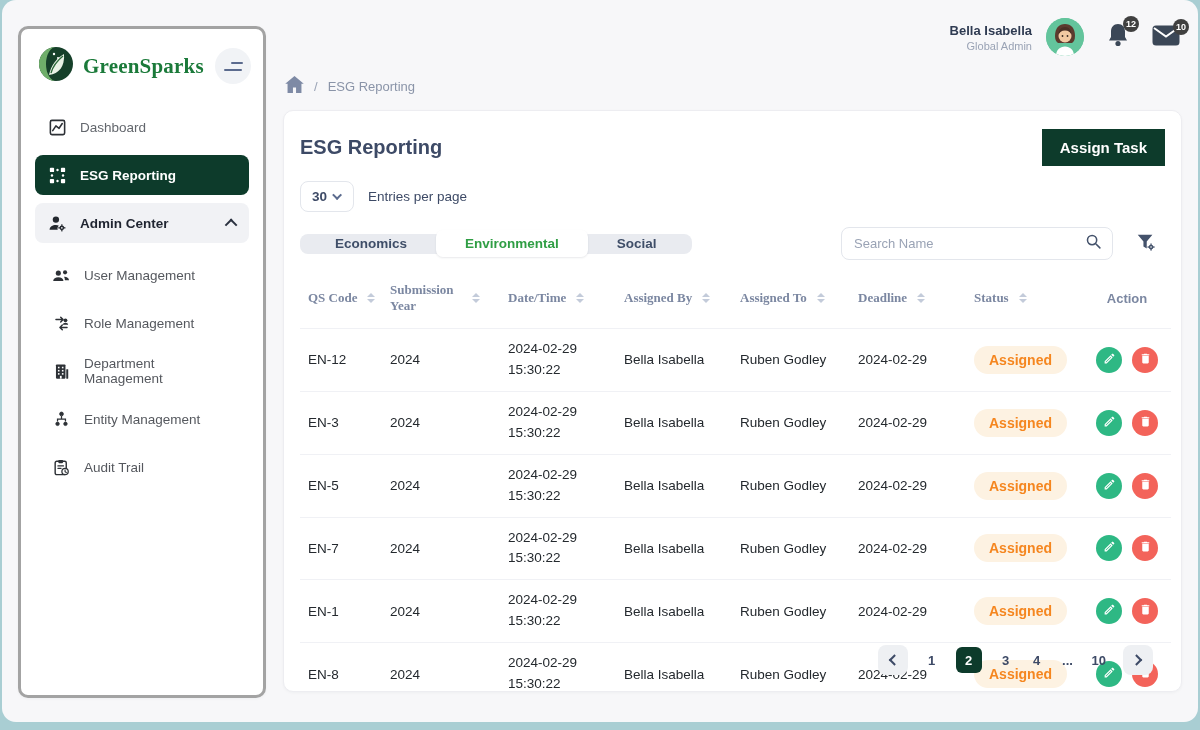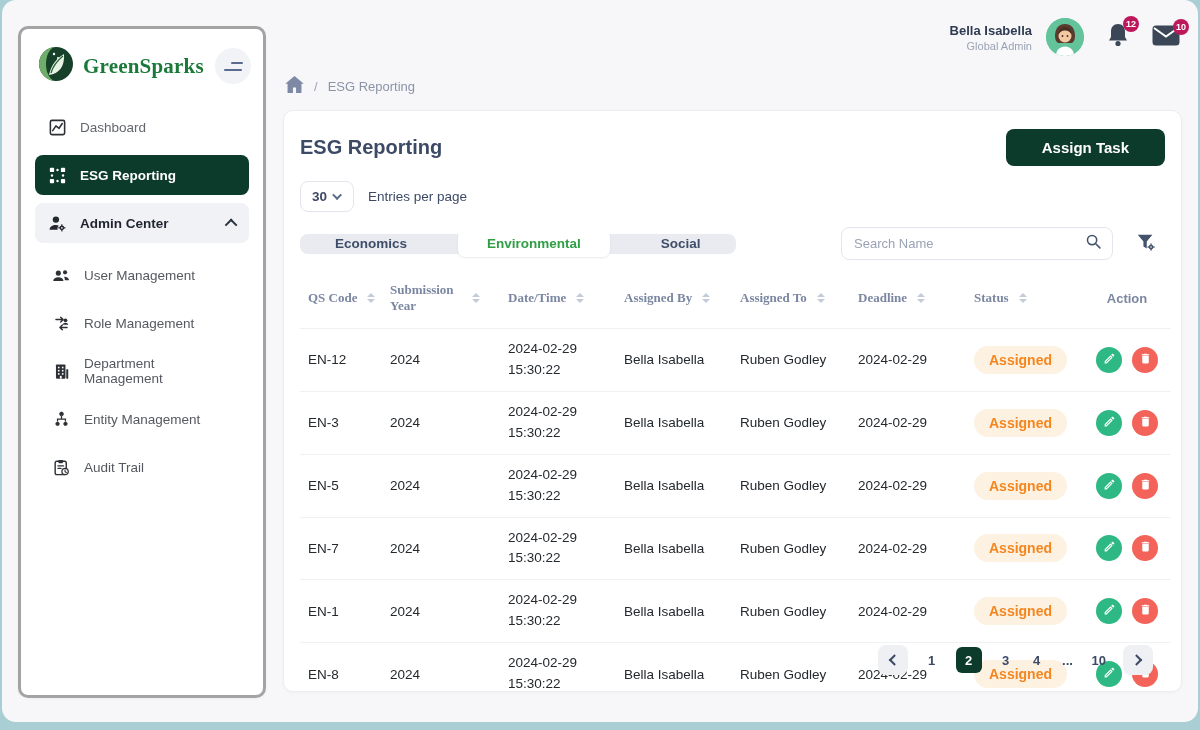--- a/index.html
+++ b/index.html
@@ -30,43 +30,43 @@
   .sub-list .nav-item { height:40px; color:#55585e; margin-bottom:8px; }
 
   
   .userblock { position:absolute; top:18px; right:18px; display:flex; align-items:center; gap:22px; }
   .user-meta { text-align:right; }
   .user-name { font-size:13px; font-weight:700; color:#2f3b52; }
   .user-role { font-size:11px; color:#9aa3b5; margin-top:2px; }
   .avatar { width:38px; height:38px; border-radius:50%; overflow:hidden; background:#63c49c; flex:0 0 38px; margin-left:-8px; }
   .icon-badge { position:relative; cursor:pointer; }
   .badge { position:absolute; top:-6px; right:-9px; min-width:16px; height:16px; padding:0 3px; border-radius:9px;
-           background:#be185d; color:#fff; font-size:9px; font-weight:700; display:flex; align-items:center; justify-content:center; }
+           background:#404040; color:#fff; font-size:9px; font-weight:700; display:flex; align-items:center; justify-content:center; }
 
   .breadcrumb { position:absolute; left:283px; top:76px; display:flex; align-items:center; gap:10px;
                 font-size:13px; color:#8a94a8; }
   .crumb-sep { color:#9aa3b5; }
 
   
   .card { position:absolute; left:281px; top:110px; right:16px; bottom:30px; background:#fff;
           border:1px solid #ededf1; border-radius:10px; box-shadow:0 1px 3px rgba(30,40,60,.04); padding:18px 16px 12px 16px; }
   .card-head { display:flex; align-items:center; justify-content:space-between; }
   .page-title { font-size:20px; font-weight:700; color:#3d4a66; }
-  .assign-btn { background:#0d3b2b; color:#fff; font-size:15px; font-weight:700; border:none; border-radius:8px;
-                padding:10px 36px; cursor:pointer; font-family:"Liberation Sans", sans-serif; }
+  .assign-btn { background:#0d3b2b; color:#fff; font-size:15px; font-weight:700; border:none; border-radius:0;
+                padding:10px 18px; cursor:pointer; font-family:"Liberation Sans", sans-serif; }
 
   .entries-row { display:flex; align-items:center; gap:14px; margin-top:15px; }
   .entries-select { display:flex; align-items:center; gap:8px; background:#fff; border:1px solid #e3e6ec; border-radius:8px;
                     padding:7px 11px; font-size:13.5px; font-weight:700; color:#3d4a66; cursor:pointer; }
   .chev-down { width:7px; height:7px; border-left:2px solid #5b6b8e; border-bottom:2px solid #5b6b8e;
                transform:rotate(-45deg) translateY(-2px); }
   .entries-label { font-size:13.5px; font-weight:500; color:#3d4a66; }
 
   .filter-row { display:flex; align-items:center; margin-top:15px; }
-  .tabs { display:flex; align-items:center; background:#e9ebf0; border-radius:8px; padding:6px; height:20px;gap:22px; }
+  .tabs { display:flex; align-items:center; background:#e9ebf0; border-radius:8px; padding:6px; height:20px; }
   .tab { font-size:13.5px; font-weight:600; color:#3f4e68; padding:0 29px; height:27px; display:flex; align-items:center;
          border-radius:7px; cursor:pointer; white-space:nowrap; }
   .tab.active { background:#fff; color:#2f9e44; box-shadow:0 1px 2px rgba(30,40,60,.10); }
   .search-wrap { margin-left:auto; display:flex; align-items:center; gap:8px; background:#fff; border:1px solid #e3e6ec;
                  border-radius:8px; height:33px; width:272px; padding:0 10px 0 12px; }
   .search-wrap input { border:none; outline:none; flex:1; font-size:13px; color:#3d4a66; font-family:"Liberation Sans", sans-serif; }
   .search-wrap input::placeholder { color:#9aa3b5; }
   .filter-btn { margin-left:22px; margin-right:8px; background:none; border:none; cursor:pointer; }
 
   

